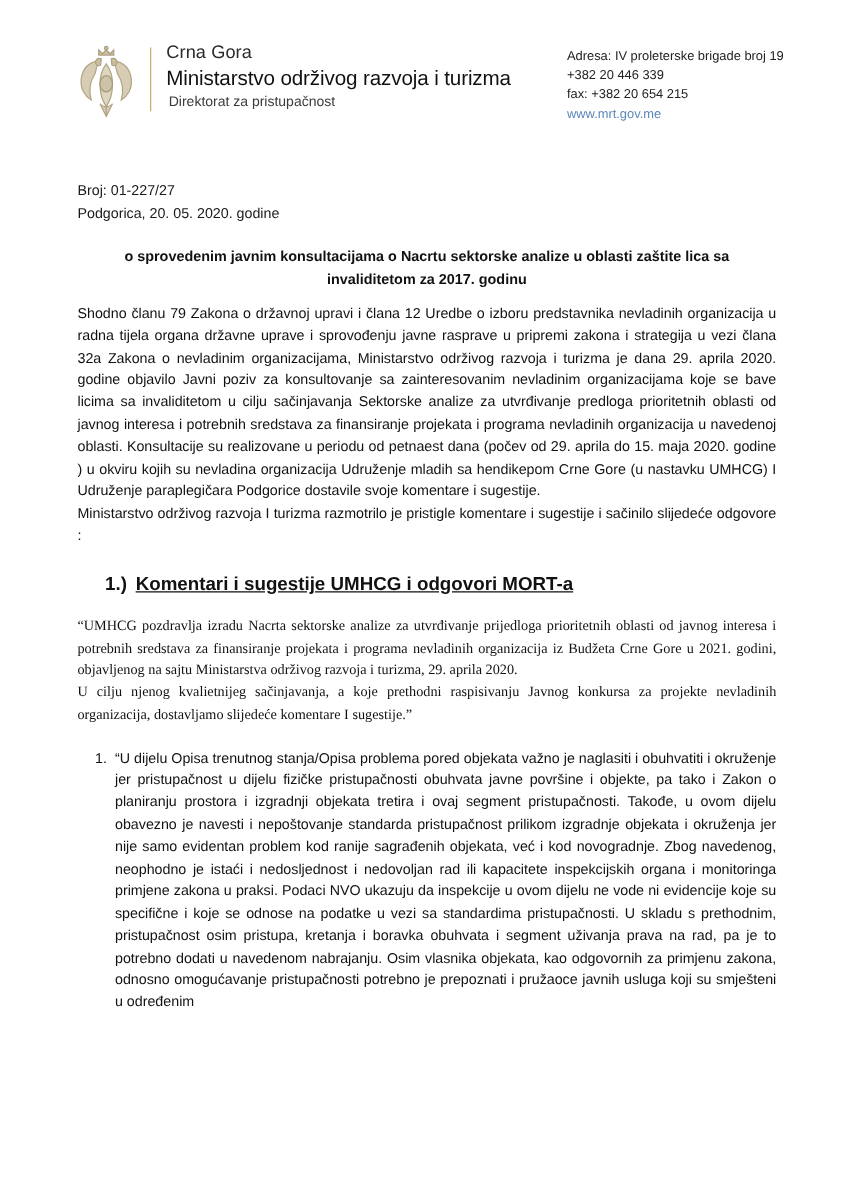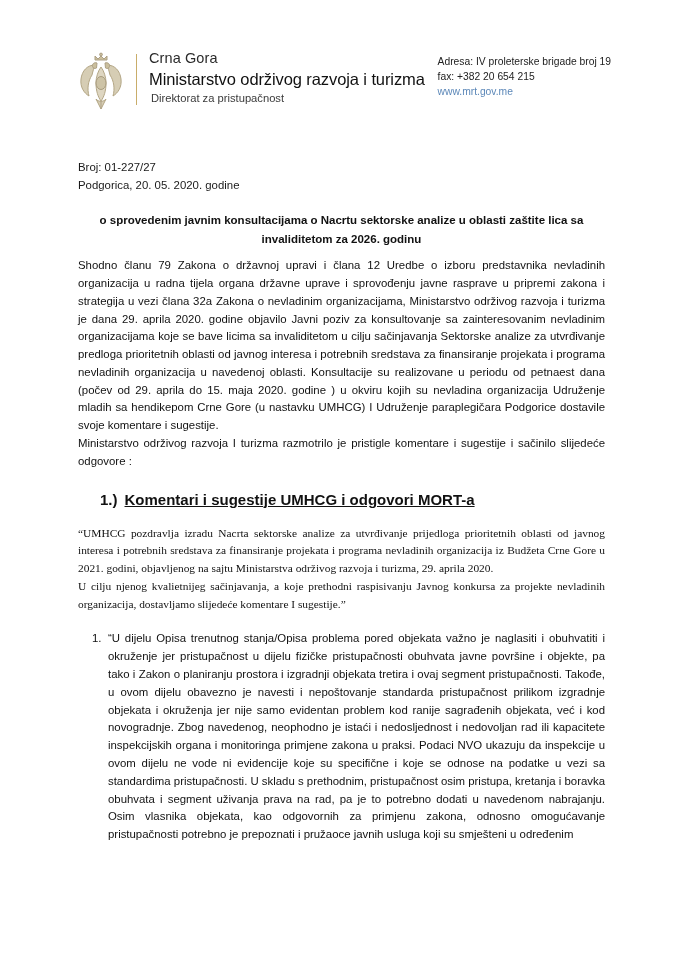--- a/index.html
+++ b/index.html
@@ -14,21 +14,21 @@
     font-family: "Liberation Sans", sans-serif;
     color: #1a1a1a;
     overflow: hidden;
   }
 
   .page {
     position: relative;
     width: 679px;
     height: 960px;
     box-sizing: border-box;
-    padding: 16px;
+    padding: 0;
   }
 
   
   .letterhead {
     display: flex;
     align-items: flex-start;
     justify-content: space-between;
     padding: 34px 52px 0 62px;
   }
 
@@ -201,35 +201,36 @@
 
       <div class="brand-text">
         <div class="brand-country">Crna Gora</div>
         <div class="brand-ministry">Ministarstvo održivog razvoja  i turizma</div>
         <div class="brand-dept">Direktorat za pristupačnost</div>
       </div>
     </div>
 
     <div class="contact">
       <div>Adresa: IV proleterske brigade broj 19</div>
+      <div>+382 20 446 339</div>
       <div>fax: +382 20 654 215</div>
       <div class="url">www.mrt.gov.me</div>
     </div>
 
   </header>
 
   <main class="content">
 
     <div class="refblock">
       <div>Broj:  01-227/27</div>
       <div>Podgorica, 20. 05. 2020. godine</div>
     </div>
 
 
-    <h2 class="title-sub">o sprovedenim javnim konsultacijama o Nacrtu sektorske analize u oblasti zaštite lica sa invaliditetom za 2026. godinu</h2>
+    <h2 class="title-sub">o sprovedenim javnim konsultacijama o Nacrtu sektorske analize u oblasti zaštite lica sa invaliditetom za 2017. godinu</h2>
 
     <p class="body-para para-intro">Shodno članu 79 Zakona o državnoj upravi i člana 12 Uredbe o izboru predstavnika nevladinih organizacija u radna tijela organa državne uprave i sprovođenju javne rasprave u pripremi zakona i strategija u vezi člana 32a Zakona o nevladinim organizacijama, Ministarstvo održivog razvoja i turizma je dana 29. aprila 2020. godine objavilo Javni poziv za konsultovanje sa zainteresovanim nevladinim organizacijama koje se bave  licima sa invaliditetom u cilju sačinjavanja Sektorske analize za utvrđivanje predloga prioritetnih oblasti od javnog interesa i potrebnih sredstava za finansiranje projekata i programa nevladinih organizacija u navedenoj oblasti. Konsultacije su realizovane u periodu od petnaest dana (počev od 29. aprila do 15. maja 2020. godine ) u okviru kojih su nevladina organizacija Udruženje mladih sa hendikepom Crne Gore (u nastavku UMHCG) I Udruženje paraplegičara Podgorice dostavile svoje komentare i sugestije.</p>
 
     <p class="body-para para-second">Ministarstvo održivog razvoja I turizma  razmotrilo  je pristigle komentare i sugestije i sačinilo slijedeće odgovore :</p>
 
     <div class="section-heading">
       <span class="num">1.)</span><span class="label">Komentari i sugestije UMHCG i odgovori MORT-a</span>
     </div>
 
     <div class="quote-block">

